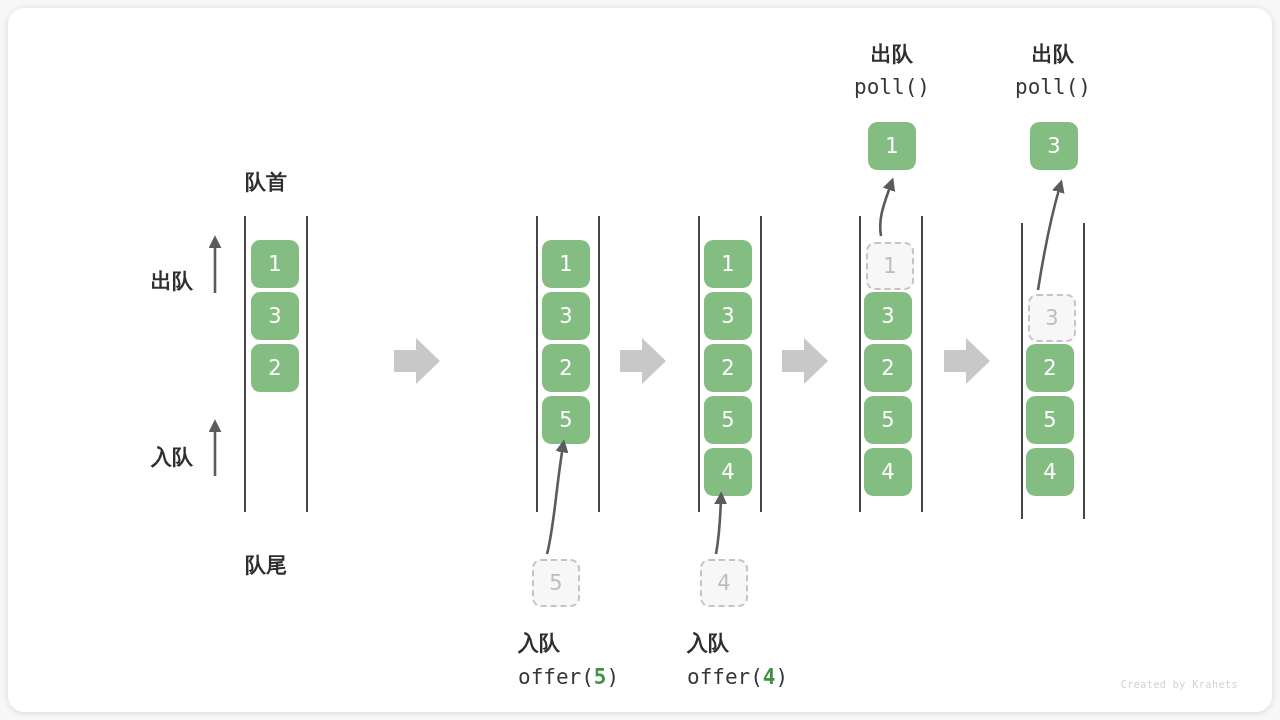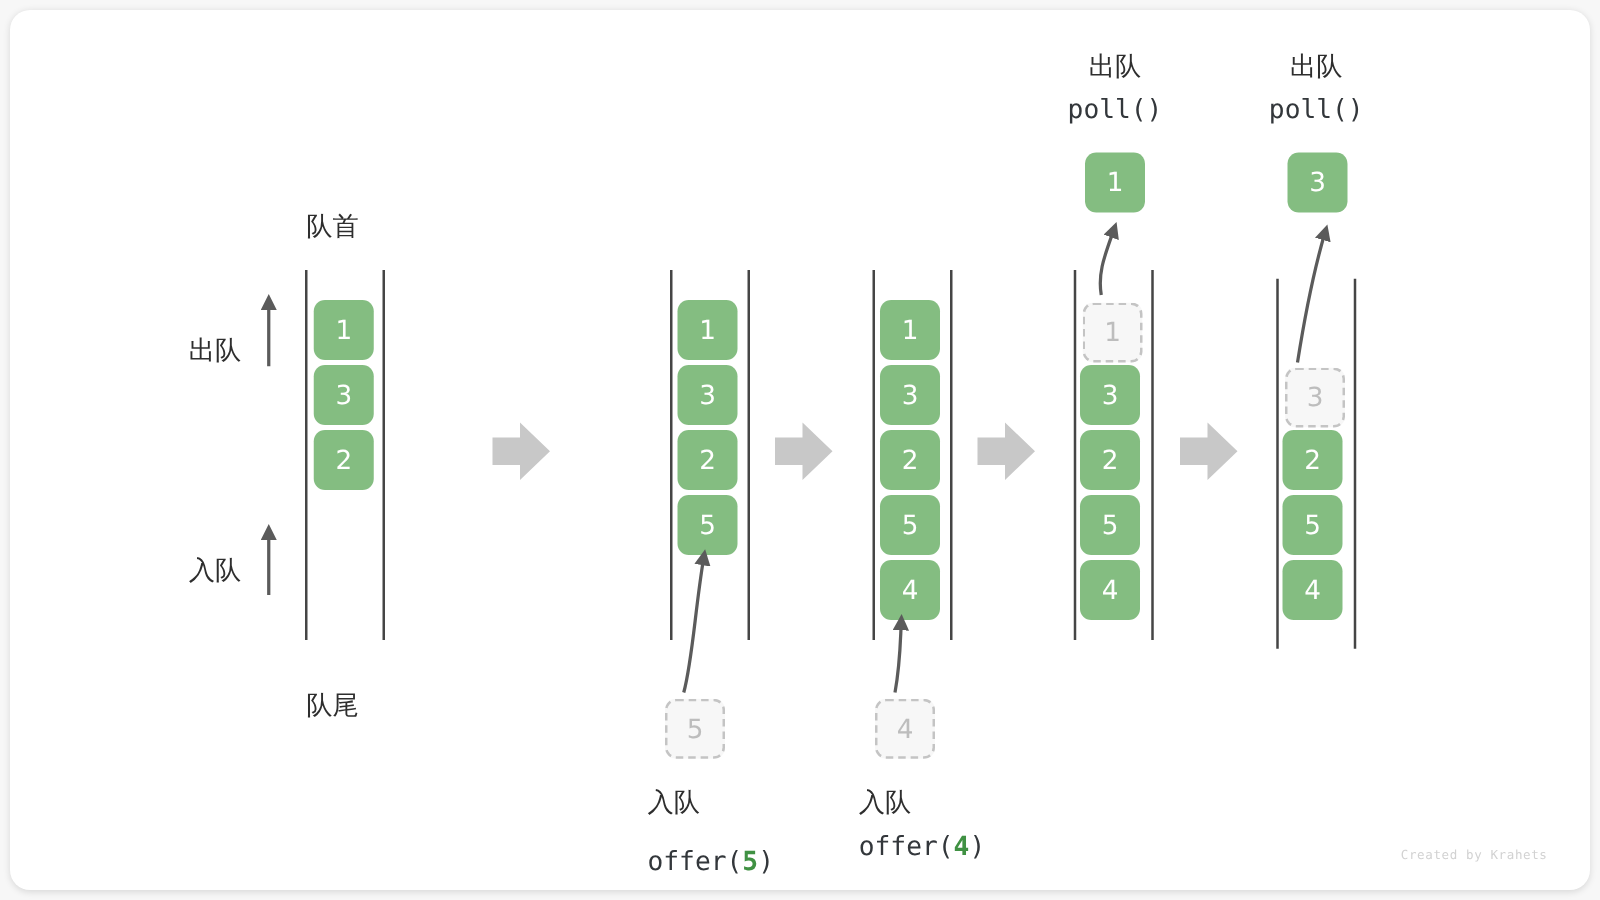--- a/index.html
+++ b/index.html
@@ -47,21 +47,21 @@
     margin-left: 9px;
   }
 
   
   .lbl {
     position: absolute;
     white-space: nowrap;
     line-height: 1.32;
     color: #2e2e2e;
   }
-  .lbl-cn-bold { font-size: 21px; font-weight: normal; }
+  .lbl-cn-bold { font-size: 21px; font-weight: bold; }
   .mono        { font-family: "DejaVu Sans Mono", monospace; font-size: 21px; color: #33373b; }
   .mono .hl    { color: #409143; font-weight: bold; }
 
   .center-2line { text-align: center; transform: translateX(-50%); }
 
   
   .rail {
     position: absolute;
     width: 2px;
     background: #454545;
@@ -127,21 +127,21 @@
 
     <div>
       <div class="rail" style="left:528px; top:208px; height:296px;"></div>
       <div class="rail" style="left:590px; top:208px; height:296px;"></div>
       <div class="box" style="left:534px; top:232px;">1</div>
       <div class="box" style="left:534px; top:284px;">3</div>
       <div class="box" style="left:534px; top:336px;">2</div>
       <div class="box" style="left:534px; top:388px;">5</div>
       <div class="box ghost" style="left:524px; top:551px;">5</div>
       <div class="lbl lbl-cn-bold" style="left:510px; top:621px;">入队</div>
-      <div class="lbl mono" style="left:510px; top:656px;margin-top:12px;"><span>offer(</span><span class="hl">5</span><span>)</span></div>
+      <div class="lbl mono" style="left:510px; top:656px;"><span>offer(</span><span class="hl">5</span><span>)</span></div>
     </div>
 
     <div>
       <div class="rail" style="left:690px; top:208px; height:296px;"></div>
       <div class="rail" style="left:752px; top:208px; height:296px;"></div>
       <div class="box" style="left:696px; top:232px;">1</div>
       <div class="box" style="left:696px; top:284px;">3</div>
       <div class="box" style="left:696px; top:336px;">2</div>
       <div class="box" style="left:696px; top:388px;">5</div>
       <div class="box" style="left:696px; top:440px;">4</div>

